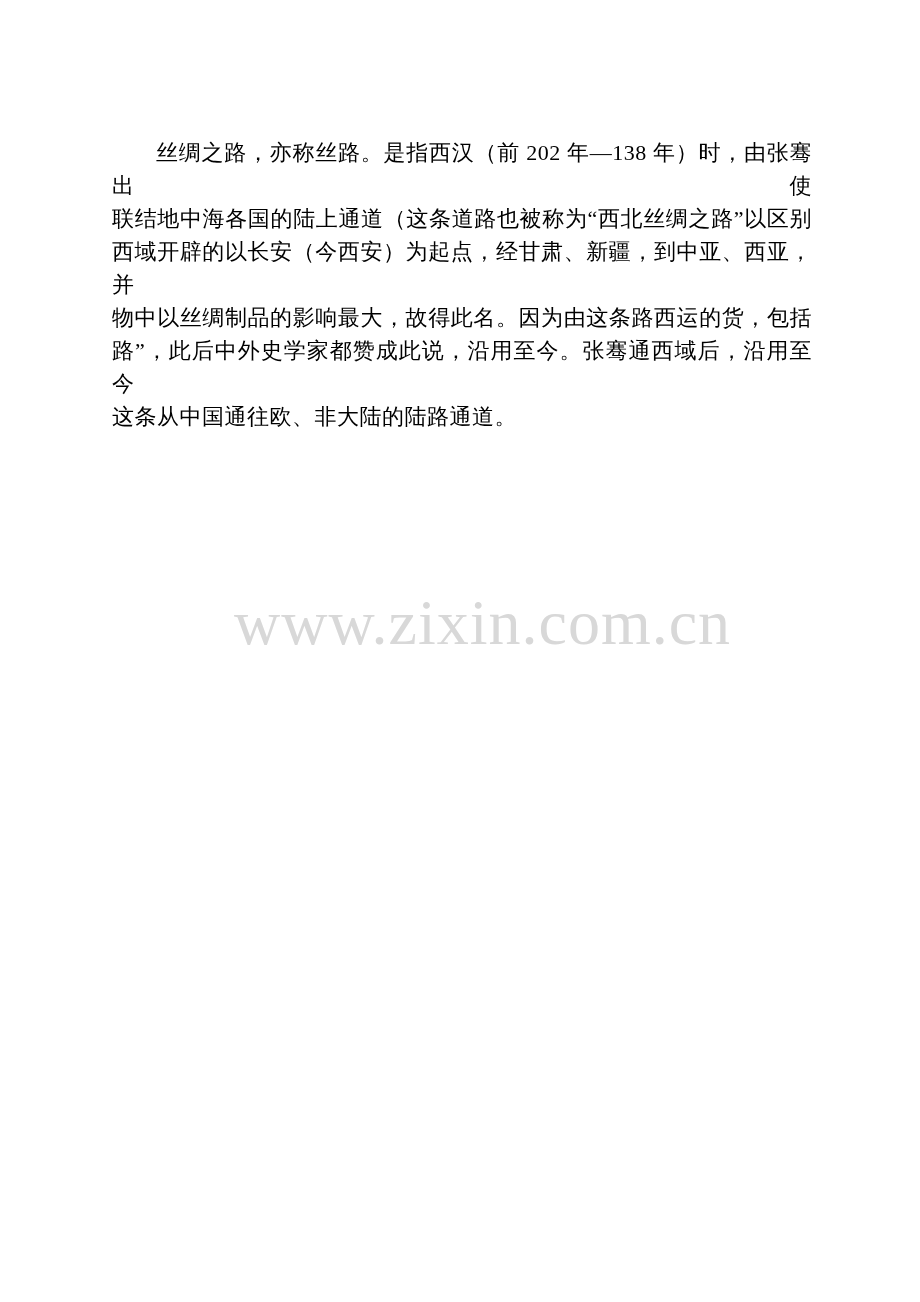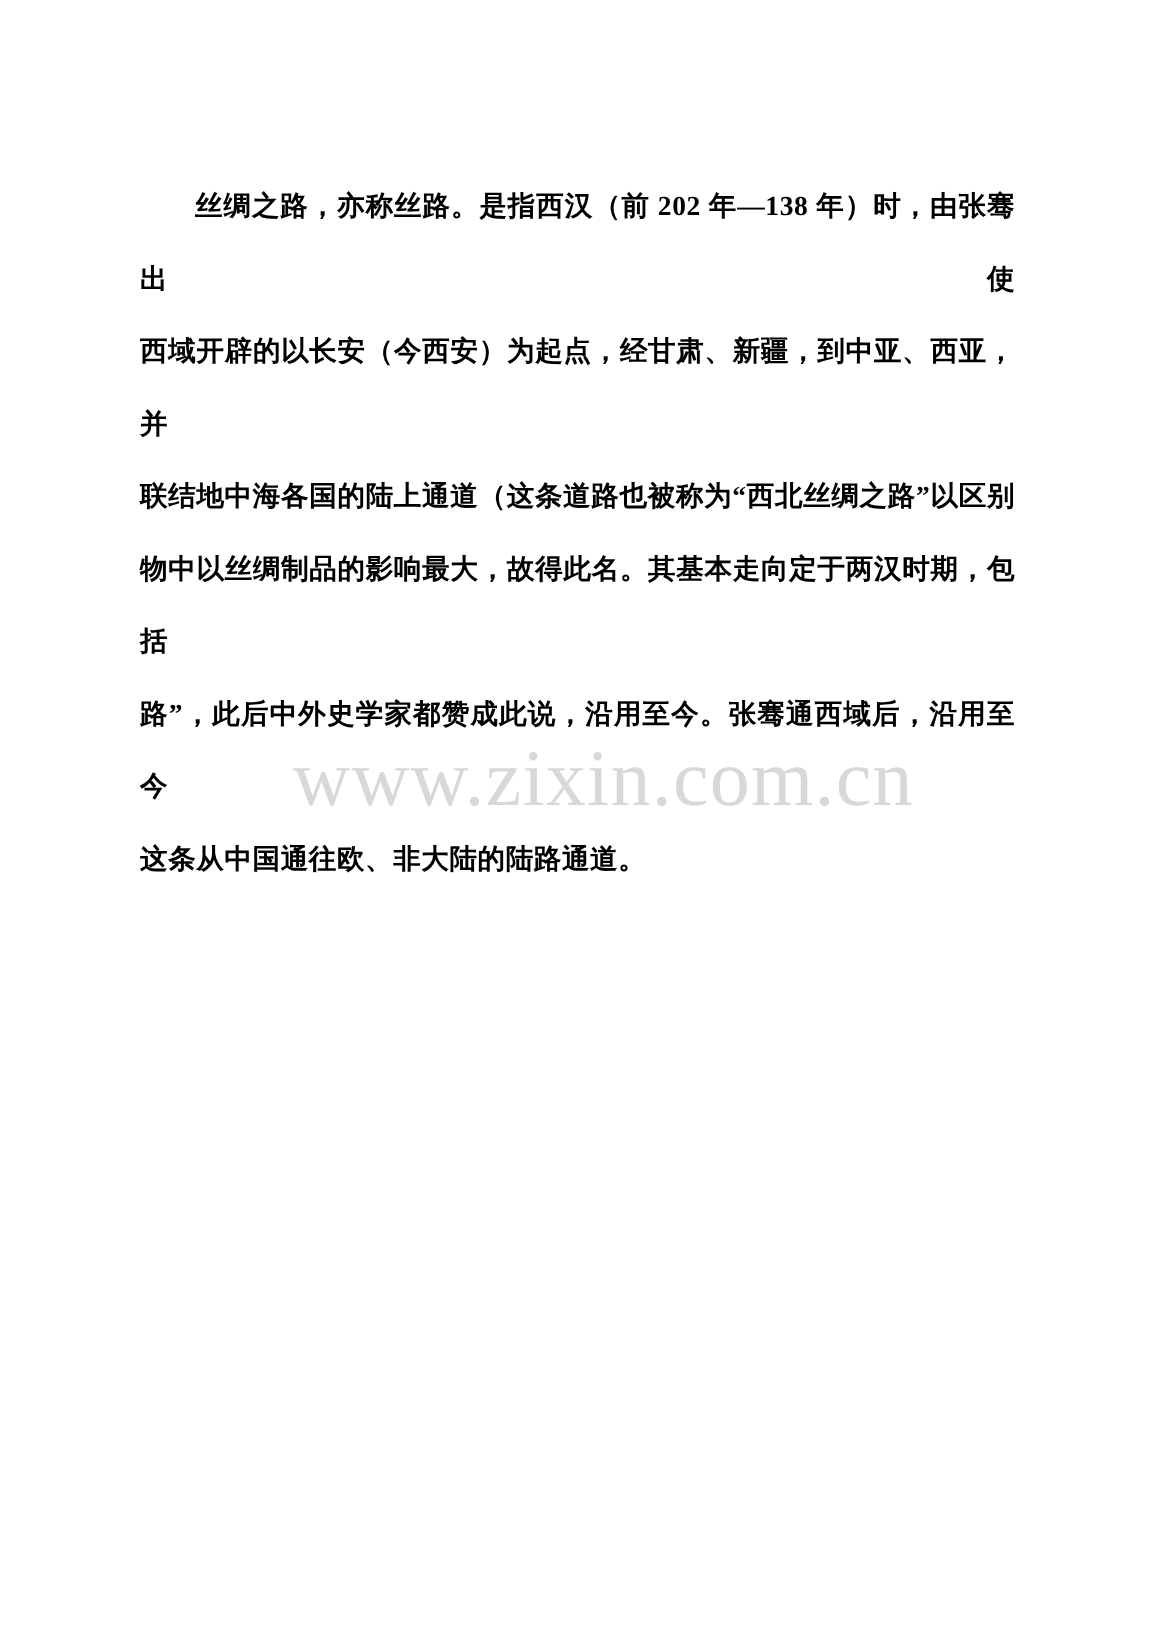--- a/index.html
+++ b/index.html
@@ -35,43 +35,42 @@
     position: absolute;
     left: 112px;
     top: 136px;
     width: 700px;
     z-index: 2;
     font-family: "Liberation Serif", "DejaVu Serif", serif;
     font-size: 22px;
     color: #000000;
   }
   .line {
-    line-height: 58px;
+    line-height: 33px;
     text-align: justify;
     text-align-last: justify;
     letter-spacing: 0.5px;
-    font-weight: bold;
   }
   .line.first {
     text-indent: 44px;
   }
   .line.last {
     text-align: center;
     text-align-last: left;
   }
 </style>
 </head>
 <body>
 
 <div class="page">
 
   <div class="watermark">www.zixin.com.cn</div>
 
   <div class="textblock">
     <div class="line first">丝绸之路，亦称丝路。是指西汉（前 202 年—138 年）时，由张骞出使</div>
+    <div class="line">联结地中海各国的陆上通道（这条道路也被称为“西北丝绸之路”以区别</div>
     <div class="line">西域开辟的以长安（今西安）为起点，经甘肃、新疆，到中亚、西亚，并</div>
-    <div class="line">联结地中海各国的陆上通道（这条道路也被称为“西北丝绸之路”以区别</div>
-    <div class="line">物中以丝绸制品的影响最大，故得此名。其基本走向定于两汉时期，包括</div>
+    <div class="line">物中以丝绸制品的影响最大，故得此名。因为由这条路西运的货，包括</div>
     <div class="line">路”，此后中外史学家都赞成此说，沿用至今。张骞通西域后，沿用至今</div>
     <div class="line last">这条从中国通往欧、非大陆的陆路通道。</div>
   </div>
 
 </div>
 
 </body></html>

